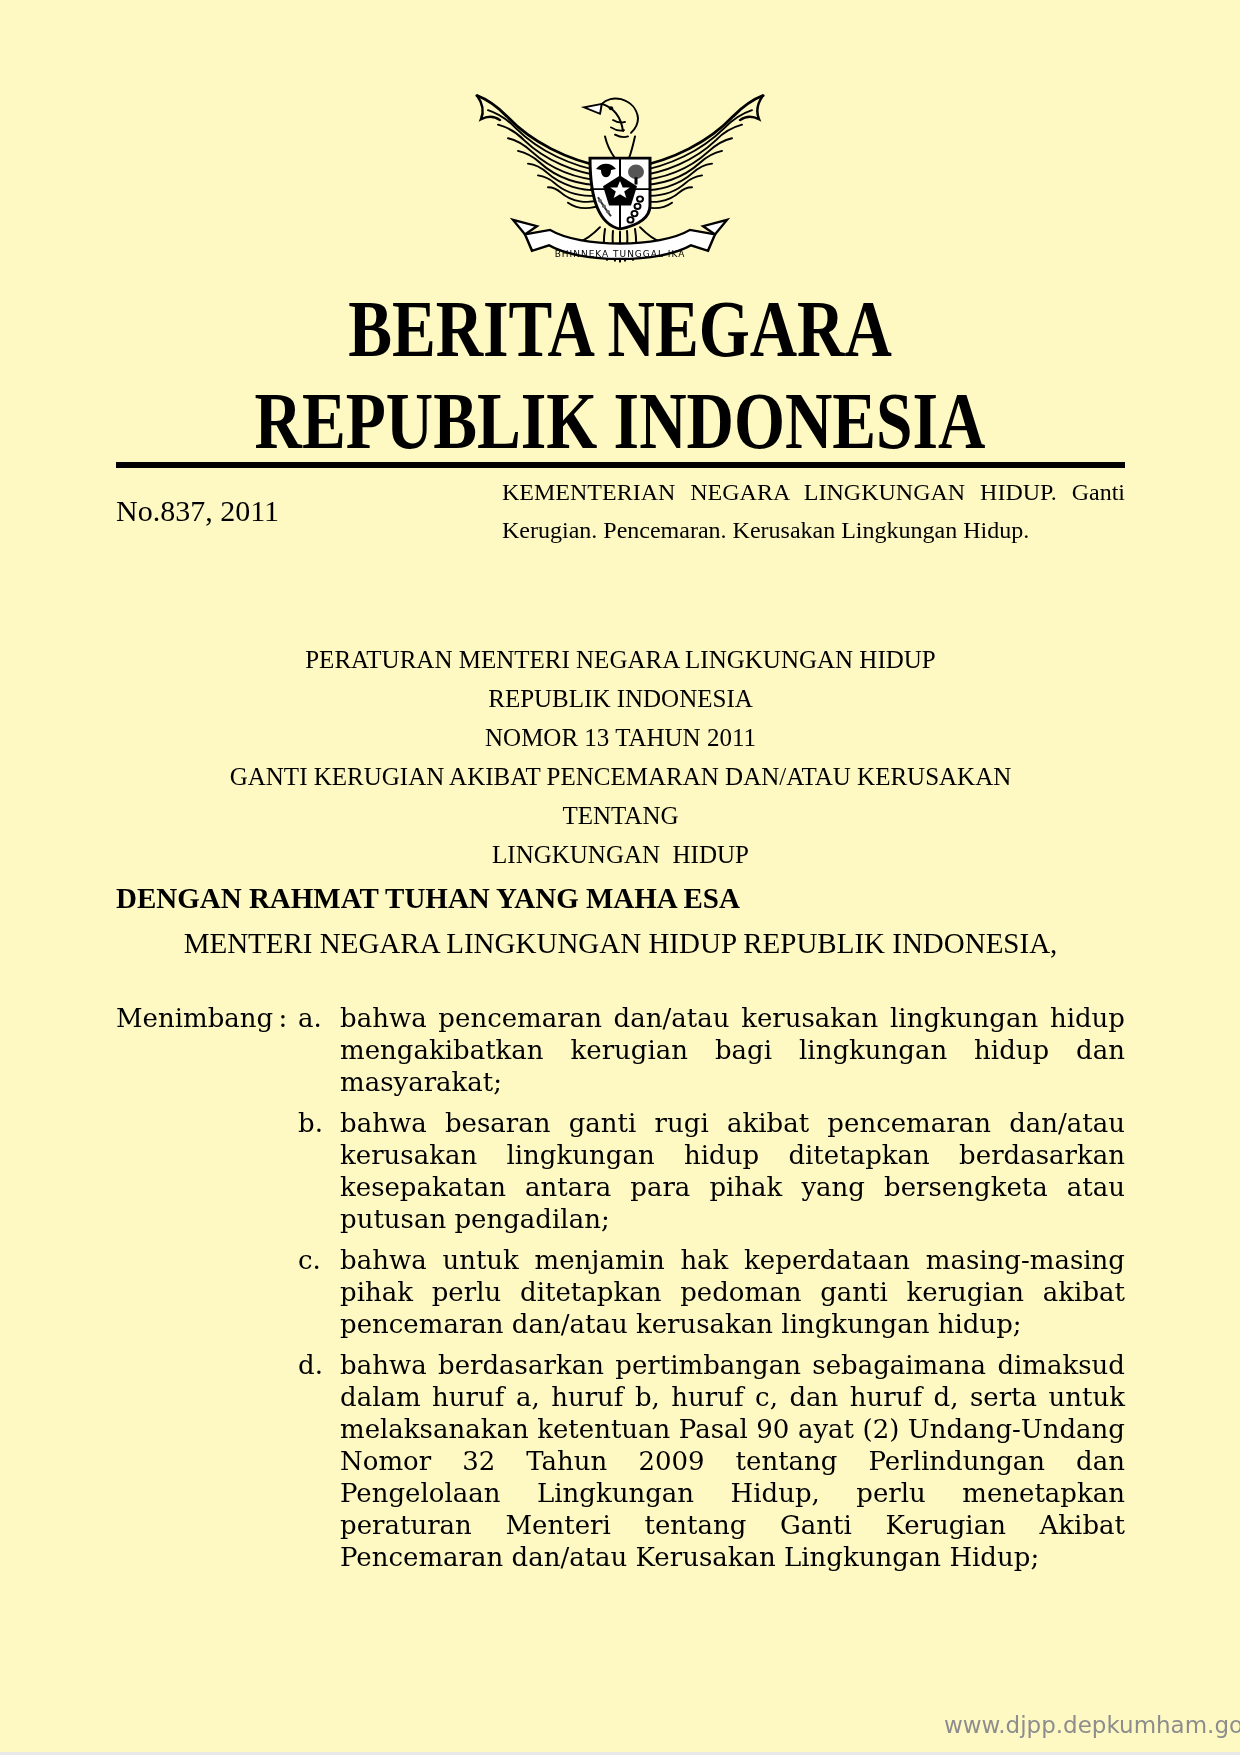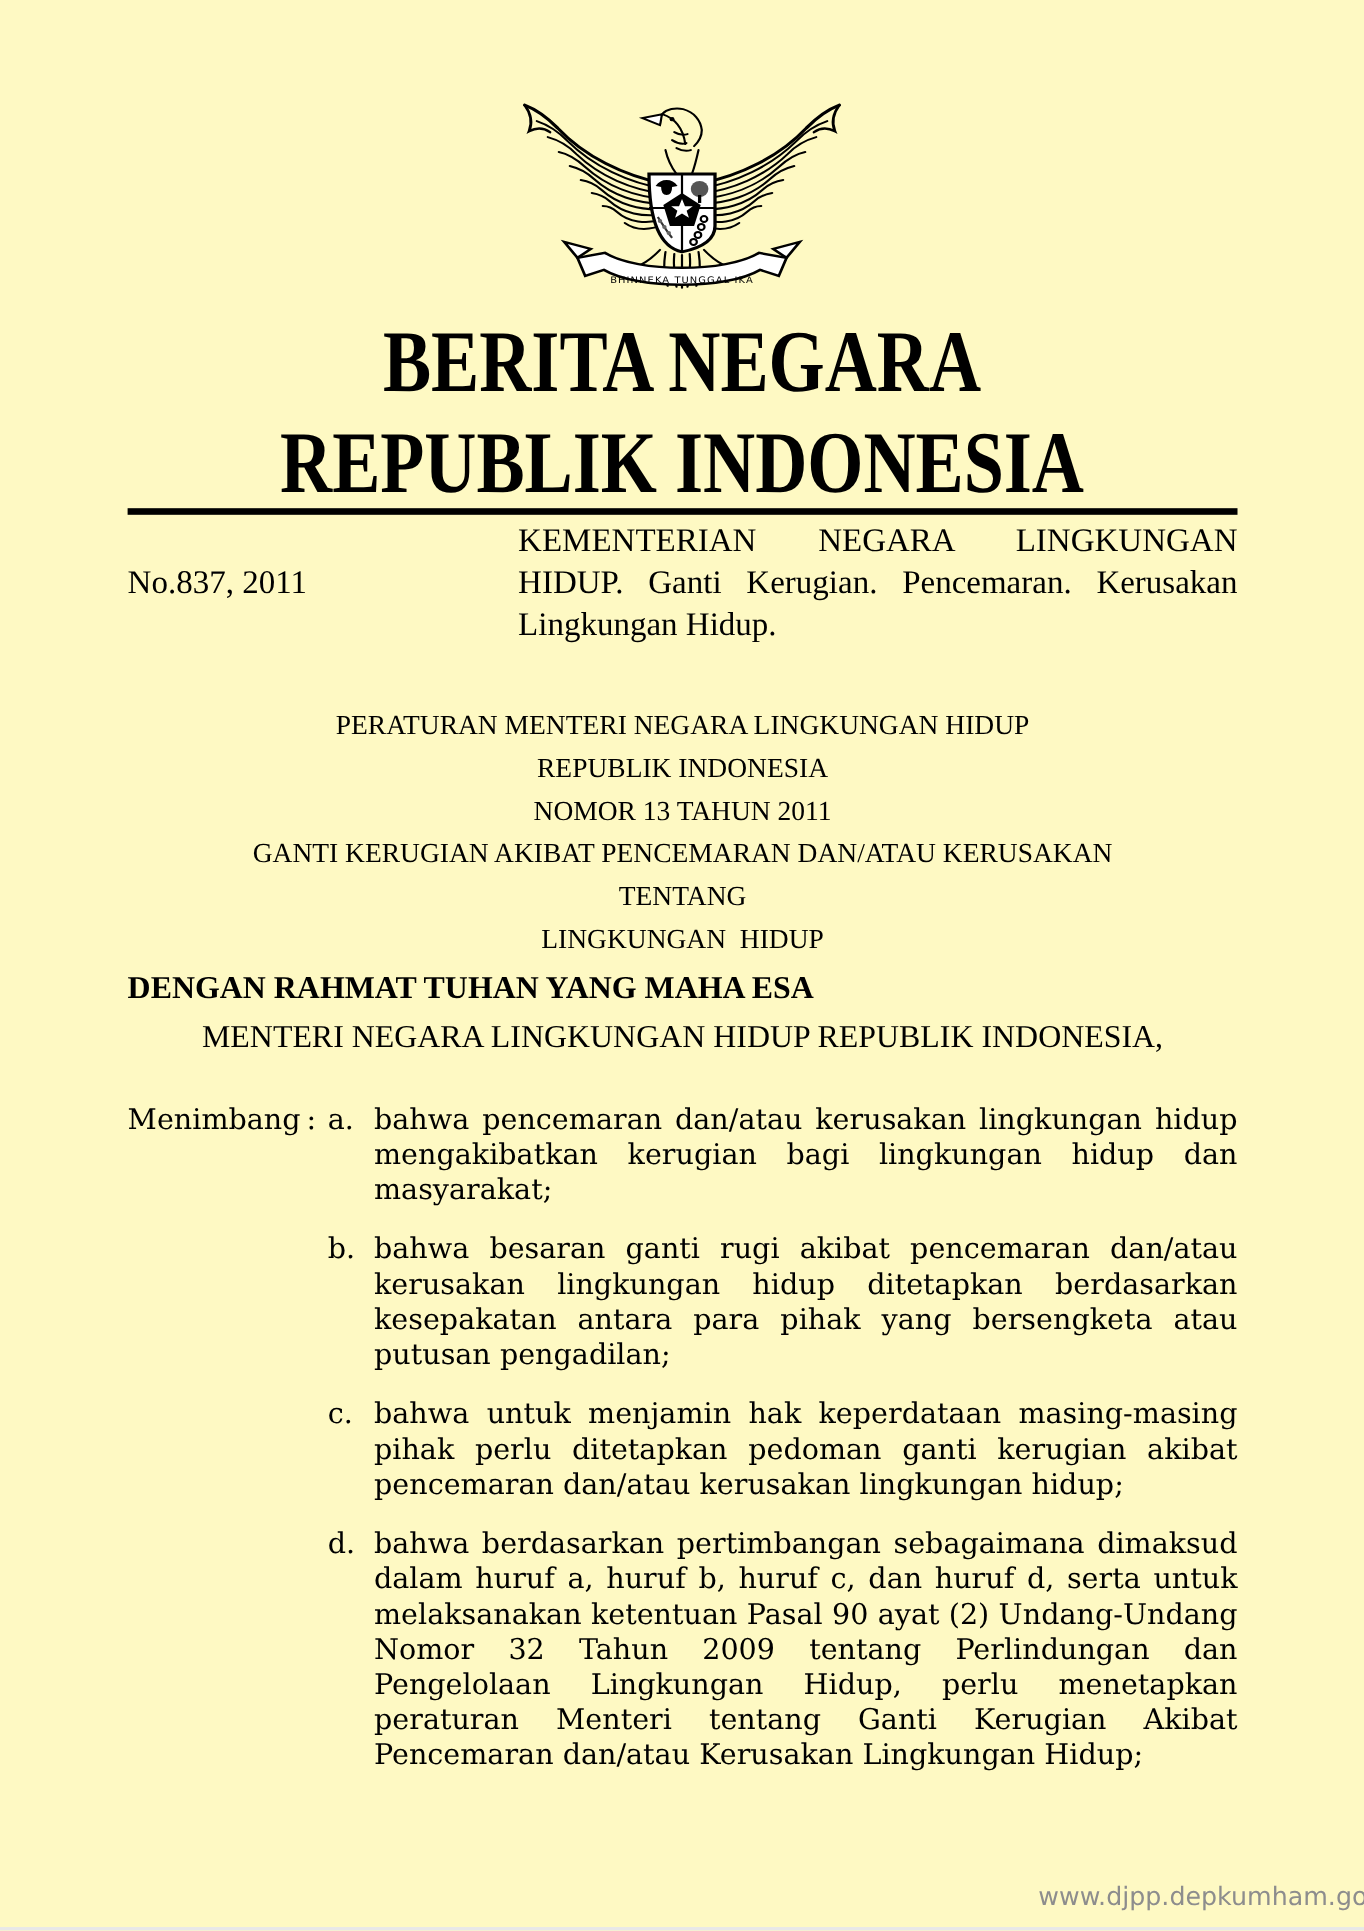--- a/index.html
+++ b/index.html
@@ -32,22 +32,22 @@
   
   .gazette-row{
     position:absolute;top:473px;left:116px;width:1009px;
     display:flex;align-items:center;
   }
   .gazette-number{
     width:300px;flex:0 0 300px;
     font-size:30px;line-height:38px;white-space:pre;
   }
   .gazette-subject{
-    flex:1;margin-left:55px;
-    font-size:30px;line-height:38px;
+    flex:1;margin-left:86px;
+    font-size:24px;line-height:38px;
     text-align:justify;
   }
   
   .doc-title{
     position:absolute;top:640px;left:116px;width:1009px;
     text-align:center;font-size:25px;line-height:39px;
   }
   .title-line{display:block;white-space:pre;}
   .invocation{
     position:absolute;top:880px;left:116px;width:1009px;
@@ -57,21 +57,21 @@
     position:absolute;top:925px;left:116px;width:1009px;
     text-align:center;font-size:29px;line-height:36px;white-space:pre;
   }
   
   .considering{
     position:absolute;top:1002px;left:116px;width:1009px;
     font-family:"DejaVu Serif", serif;
     font-size:26px;line-height:32px;
     display:grid;
     grid-template-columns:152px 30px 42px 1fr;
-    row-gap:22px;
+    row-gap:9px;
   }
   .cons-label{grid-column:1;white-space:pre;}
   .cons-colon{grid-column:2;text-align:center;}
   .cons-letter{grid-column:3;}
   .cons-text{grid-column:4;text-align:justify;}
   
   .footer-watermark{
     position:absolute;right:16px;bottom:14px;
     font-family:"DejaVu Sans", sans-serif;
     font-size:23px;color:#8d8d8d;white-space:pre;

